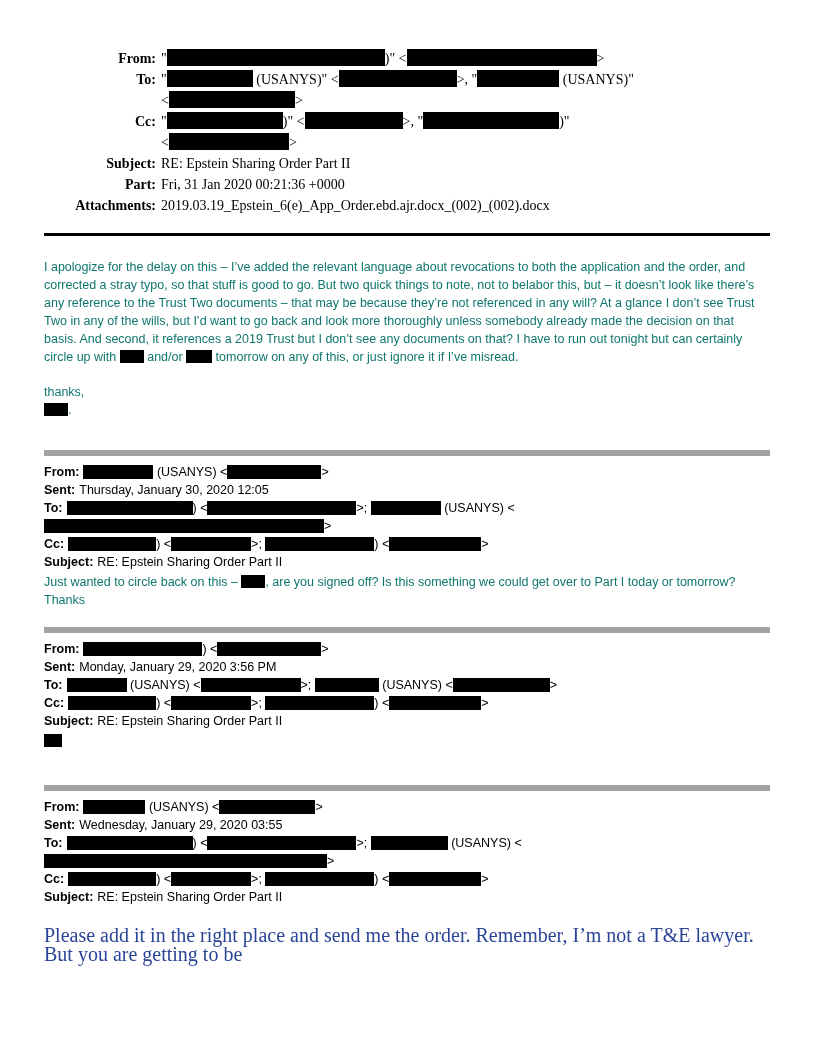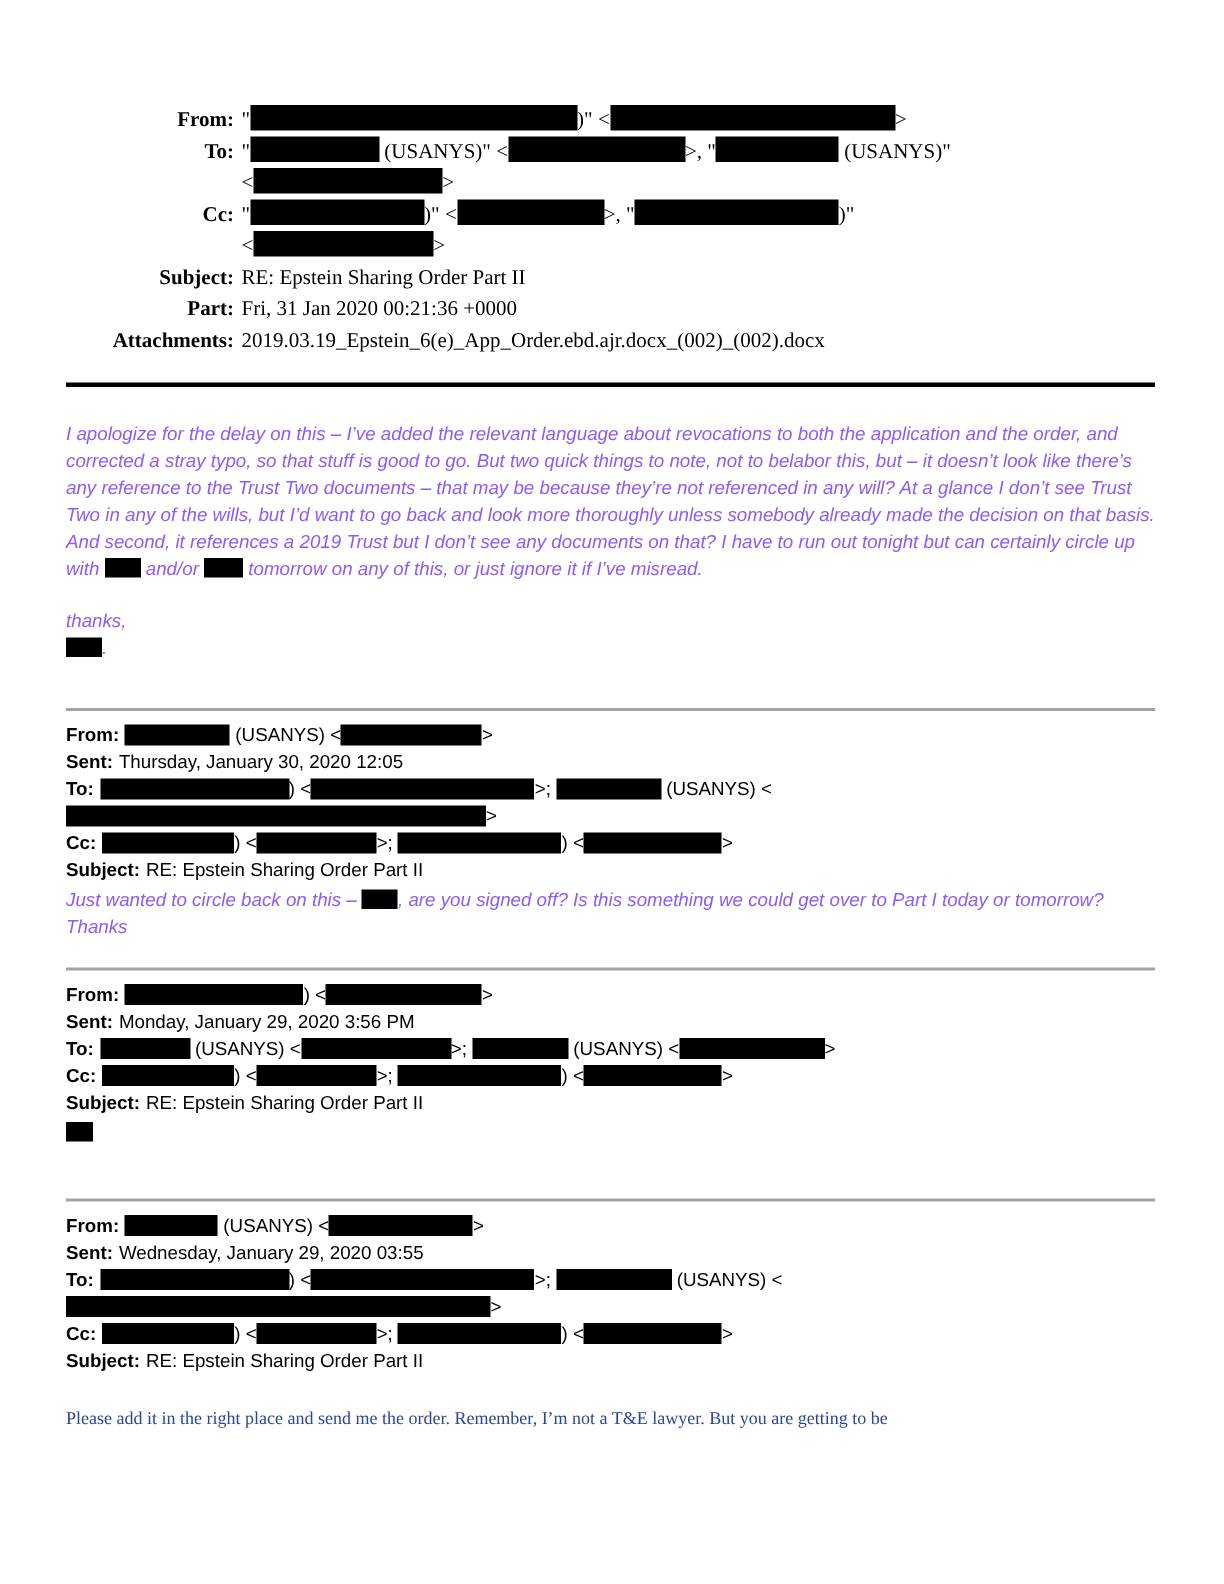--- a/index.html
+++ b/index.html
@@ -1,47 +1,47 @@
 <!DOCTYPE html>
 <html><head>
 <meta charset="utf-8">
 <style>
   html,body{margin:0;padding:0;background:#ffffff;}
   body{width:816px;height:1056px;font-family:"Liberation Sans",sans-serif;overflow:hidden;}
-  .page{box-sizing:border-box;width:816px;height:1056px;padding:70px 46px 0 44px;background:#fff;}
+  .page{box-sizing:border-box;width:816px;height:1056px;padding:48px 46px 0 44px;background:#fff;}
 
   
   .mail-header{font-family:"Liberation Serif",serif;font-size:14px;color:#000;}
   .hrow{display:flex;line-height:21px;}
   .hlabel{flex:none;width:112px;text-align:right;font-weight:bold;margin-right:5px;white-space:nowrap;}
   .hval{flex:1;min-width:0;}
 
   
   .redact{display:inline-block;background:#000;height:15px;vertical-align:-2px;}
   .mail-header .redact{height:17px;vertical-align:-3px;}
 
   .rule-thick{border:none;border-top:3px solid #000;margin:17px 0 0 0;}
 
   
-  .para{font-size:12.5px;line-height:18px;color:#8b5cf6;margin:22px 0 0 0;font-style:italic;}
+  .para{font-size:12.5px;line-height:18px;color:#0f766e;margin:22px 0 0 0;}
   .para .redact{height:13px;vertical-align:-2px;}
   .closing{margin-top:17px;}
   .sig{margin-top:0;}
 
   
-  .quoted{border-top:2px solid #a3a3a3;margin-top:31px;padding-top:7px;}
+  .quoted{border-top:6px solid #a3a3a3;margin-top:31px;padding-top:7px;}
   .quoted.gap-md{margin-top:18px;}
   .quoted.gap-lg{margin-top:35px;}
   .qrow{font-size:12.5px;line-height:18px;color:#000;}
   .qlabel{font-weight:bold;margin-right:4px;}
   .qrow .redact{height:14px;vertical-align:-2.5px;}
   .qbody{margin-top:2px;}
 
   
-  .serif-body{font-family:"Liberation Serif",serif;font-size:12px;line-height:19px;color:#2b4596;margin:20px 0 0 0;}
+  .serif-body{font-family:"Liberation Serif",serif;font-size:20px;line-height:19px;color:#2b4596;margin:20px 0 0 0;}
 </style>
 </head>
 <body>
 
 <div class="page">
 
   <div class="mail-header">
     <div class="hrow">
       <div class="hlabel">From:</div>
       <div class="hval"><span>"</span><span class="redact" style="width: 218px;"></span><span>)" &lt;</span><span class="redact" style="width: 190px;"></span><span>&gt;</span></div>

